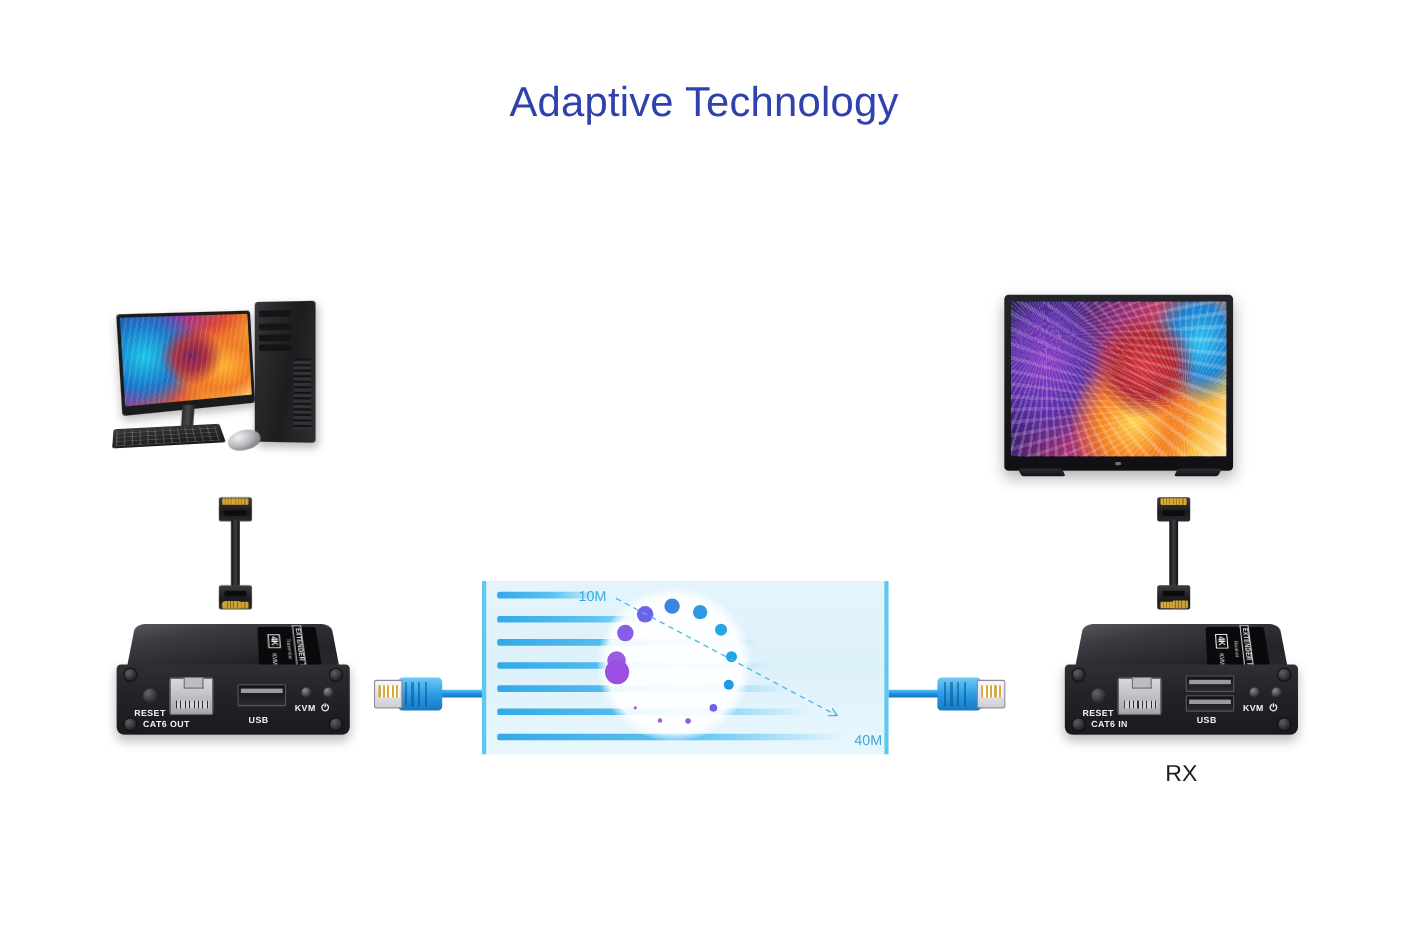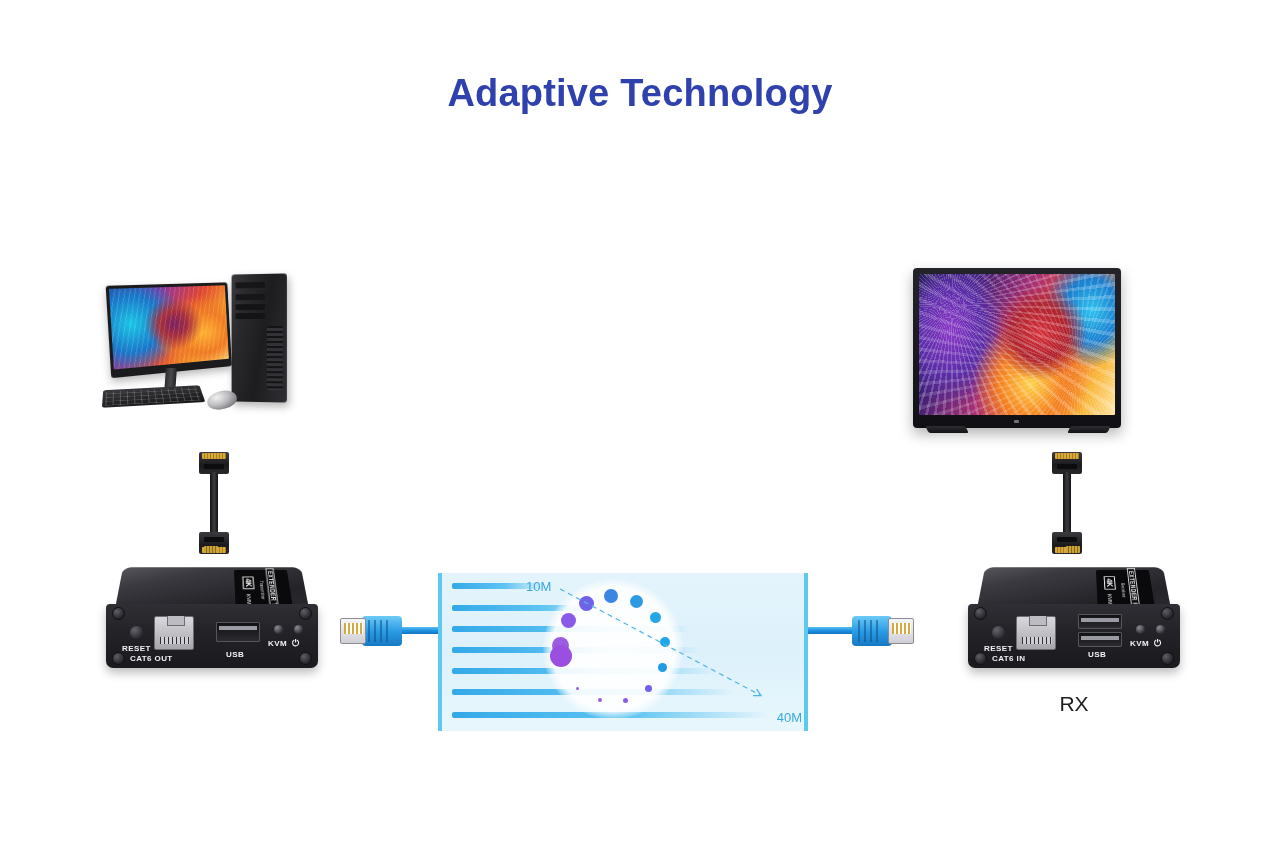--- a/index.html
+++ b/index.html
@@ -8,21 +8,21 @@
     background: #ffffff;
     font-family: "Liberation Sans", sans-serif;
     overflow: hidden;
   }
   .page { position: relative; width: 1280px; height: 859px; background: #fff; }
 
   
   .title {
     position: absolute; top: 72px; left: 0; width: 1280px;
     text-align: center;
-    font-size: 38px; font-weight: 700; letter-spacing: .2px;
+    font-size: 38px; font-weight: 400; letter-spacing: .2px;
     color: #2e41ad;
   }
   .subtitle {
     position: absolute; top: 136px; left: 190px; width: 900px;
     text-align: center; font-size: 21px; line-height: 31px;
     color: #3b3b3b; font-weight: 400;
   }
 
   
   .abs { position: absolute; }
@@ -273,21 +273,21 @@
     position:absolute; left:3px; top:4px; width:19px; height:11px;
     background: repeating-linear-gradient(90deg,#d5a93d 0 2px,#fff 2px 4px);
   }
   .rj-conn.left-end .boot { left:22px; }
   .rj-conn.left-end .head { left:0px; }
   .rj-conn.right-end .boot { right:22px; }
   .rj-conn.right-end .head { right:0px; }
 
   
   .chart-panel {
-    left:438px; top:573px; width:370px; height:158px;
+    left:438px; top:528px; width:370px; height:158px;
     background: linear-gradient(180deg,#e4f4fc 0%,#ddf1fb 50%,#e8f7fd 100%);
     overflow:hidden;
   }
   .chart-edge {
     position:absolute; left:0; top:0; width:4px; height:158px; background:#5ec8f0;
   }
   .chart-edge-r {
     position:absolute; right:0; top:0; width:4px; height:158px; background:#5ec8f0;
   }
   .bar {

